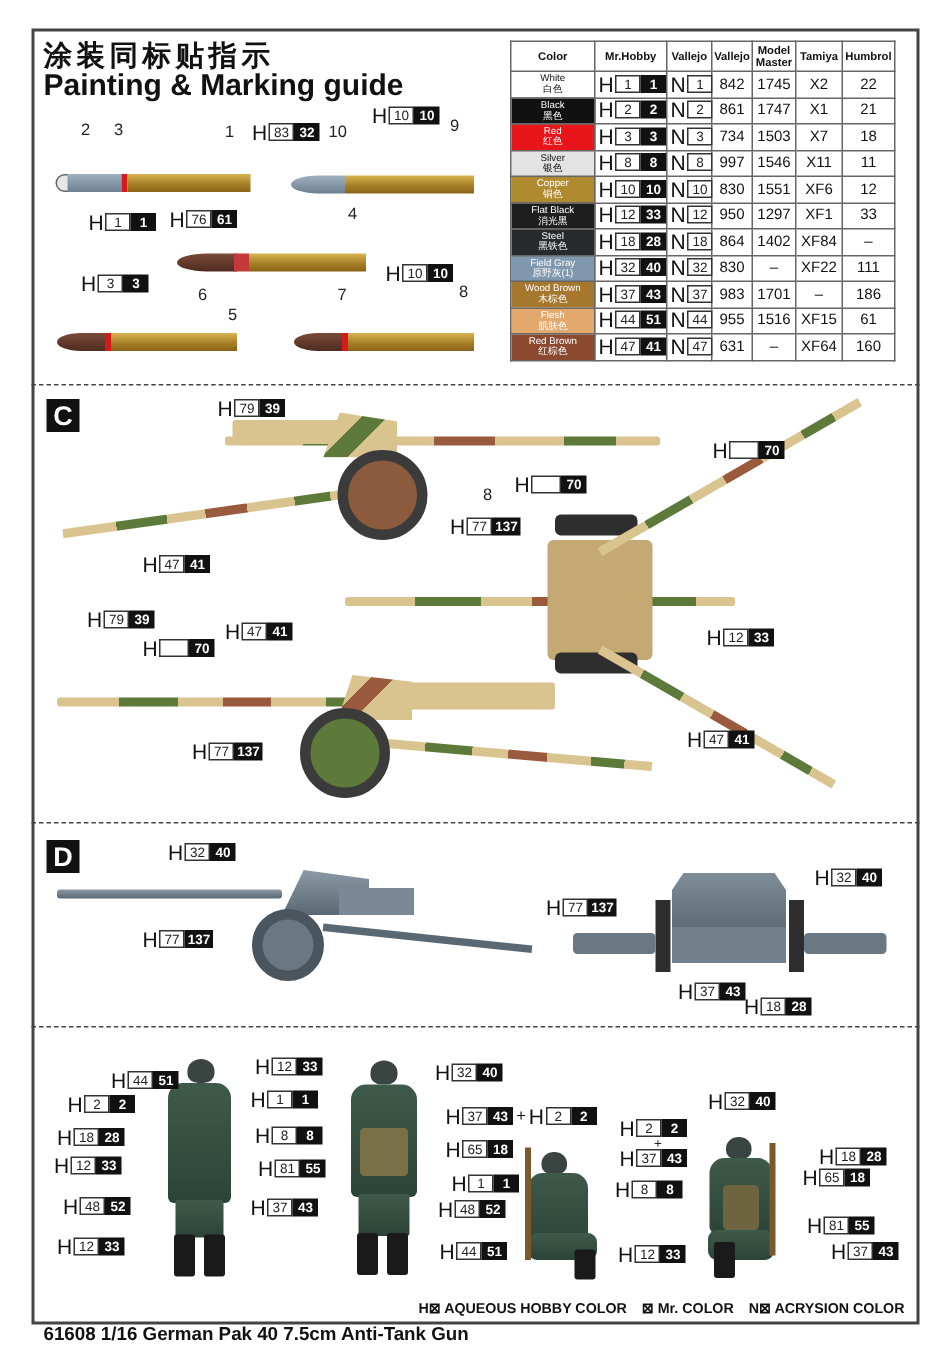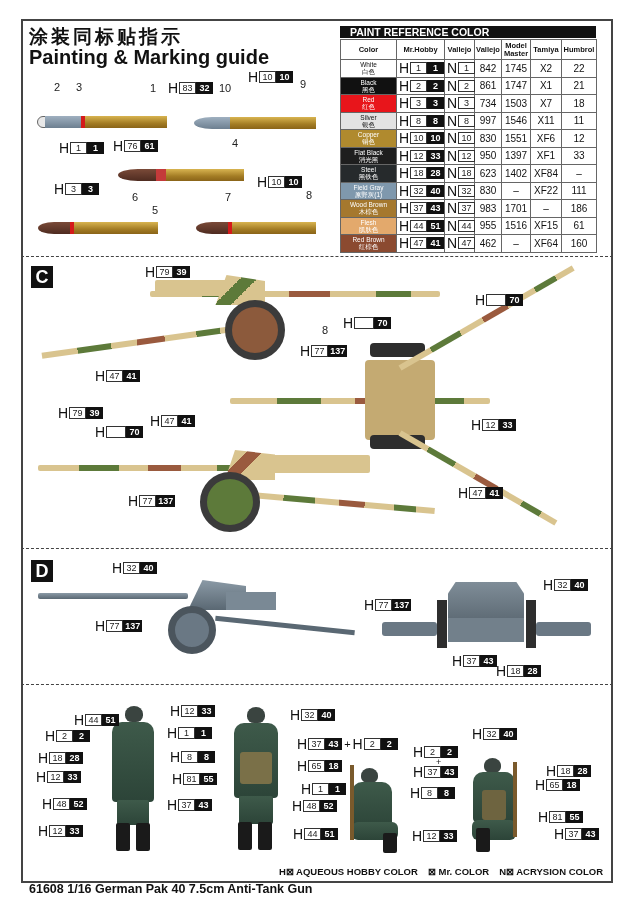--- a/index.html
+++ b/index.html
@@ -44,21 +44,20 @@
 </style>
 </head>
 <body>
 
 <div class="frame"></div>
 
 <div class="title-cn">涂装同标贴指示</div>
 <div class="title-en">Painting &amp; Marking guide</div>
 
 <div class="ptable">
-  <div class="hdr">PAINT  REFERENCE COLOR</div>
   <table id="ptable">
     <colgroup>
       <col style="width:56px">
         <col style="width:48px">
         <col style="width:30px">
         <col style="width:27px">
         <col style="width:29px">
         <col style="width:31px">
         <col style="width:35px">
     </colgroup>
@@ -177,39 +176,39 @@
           <td class="code"><span class="chip" style="position:static;display:inline-flex">
               <span class="h">H</span>
               <span class="w">12</span>
               <span class="b">33</span>
             </span></td>
           <td class="code"><span class="chip" style="position:static;display:inline-flex">
               <span class="h">N</span>
               <span class="w">12</span>
             </span></td>
           <td class="val">950</td>
-          <td class="val">1397</td>
+          <td class="val">1297</td>
           <td class="val">XF1</td>
           <td class="val">33</td>
         </tr>
         <tr>
           <td class="col" style="background:#262a2c;color:#ffffff">
             <div>Steel</div>
             <div>黑铁色</div>
           </td>
           <td class="code"><span class="chip" style="position:static;display:inline-flex">
               <span class="h">H</span>
               <span class="w">18</span>
               <span class="b">28</span>
             </span></td>
           <td class="code"><span class="chip" style="position:static;display:inline-flex">
               <span class="h">N</span>
               <span class="w">18</span>
             </span></td>
-          <td class="val">623</td>
+          <td class="val">864</td>
           <td class="val">1402</td>
           <td class="val">XF84</td>
           <td class="val">–</td>
         </tr>
         <tr>
           <td class="col" style="background:#7f98ad;color:#ffffff">
             <div>Field Gray</div>
             <div>原野灰(1)</div>
           </td>
           <td class="code"><span class="chip" style="position:static;display:inline-flex">
@@ -271,21 +270,21 @@
           </td>
           <td class="code"><span class="chip" style="position:static;display:inline-flex">
               <span class="h">H</span>
               <span class="w">47</span>
               <span class="b">41</span>
             </span></td>
           <td class="code"><span class="chip" style="position:static;display:inline-flex">
               <span class="h">N</span>
               <span class="w">47</span>
             </span></td>
-          <td class="val">462</td>
+          <td class="val">631</td>
           <td class="val">–</td>
           <td class="val">XF64</td>
           <td class="val">160</td>
         </tr>
       </tbody>
   </table>
 </div>
 
 <div>
 

